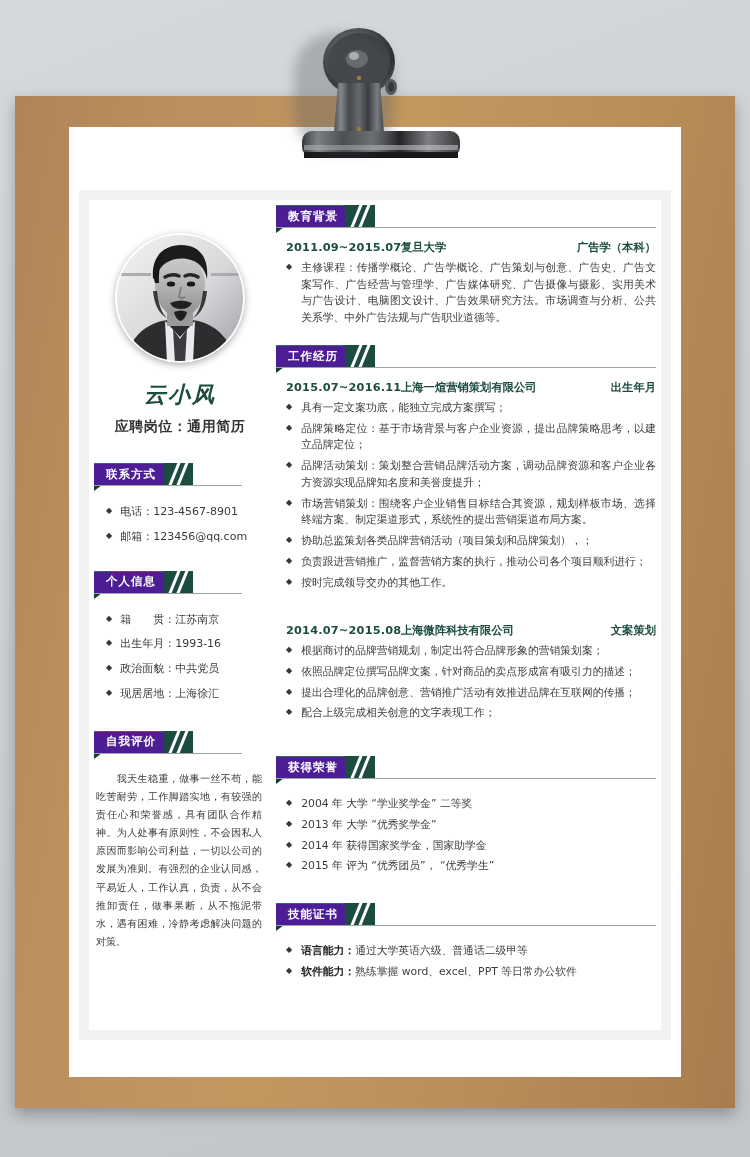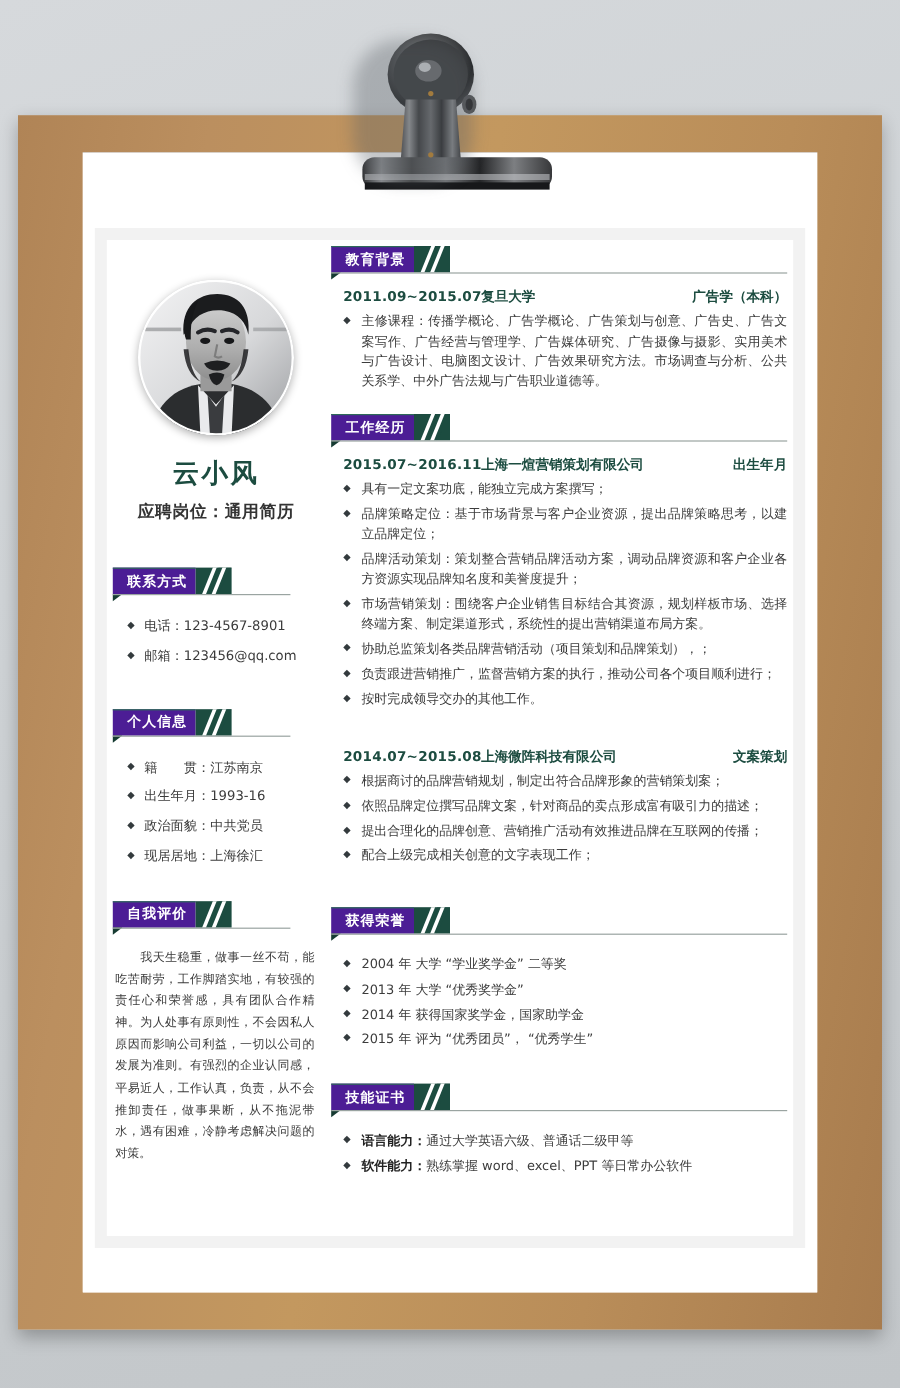--- a/index.html
+++ b/index.html
@@ -144,31 +144,32 @@
   }
   .photo svg { display: block; width: 130px; height: 130px; }
 
   .name {
     text-align: center;
     color: #1c4c40;
     font-size: 22px;
     font-weight: bold;
     letter-spacing: 2px;
     margin-top: 17px;
+    font-style: italic;
   }
   .job {
     text-align: center;
     color: #333333;
     font-size: 14px;
     font-weight: bold;
     letter-spacing: 0.5px;
     margin-top: 8px;
   }
 
-  .left-sec-head { margin-top: 37px; width: 148px; }
+  .left-sec-head { margin-top: 27px; width: 148px; }
   .left-list { margin-top: 20px; padding-left: 12px; }
   .li {
     display: flex; align-items: flex-start;
     font-size: 11px; color: #3a3a3a;
     margin-bottom: 11px;
     line-height: 1.25;
   }
   .bullet {
     color: #333a3d;
     font-size: 8px;

